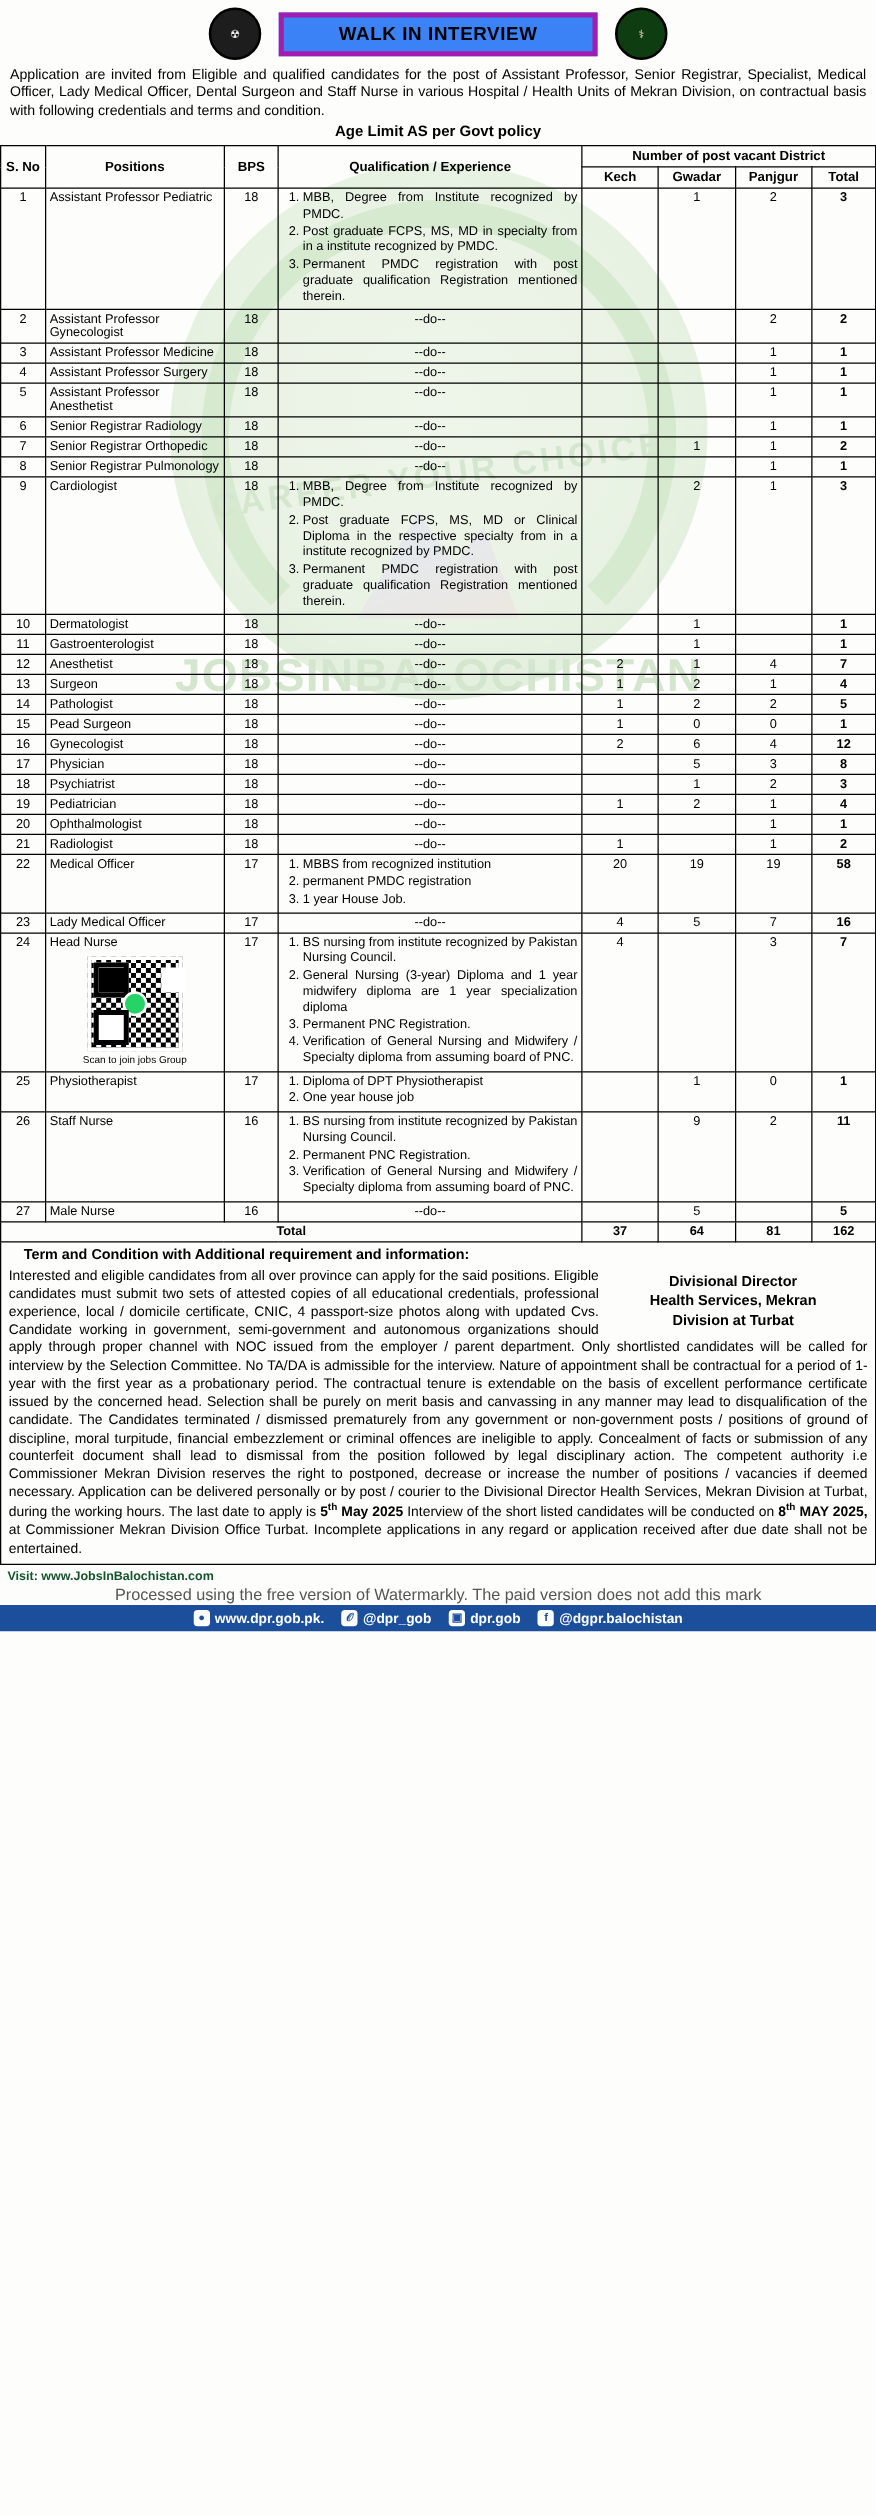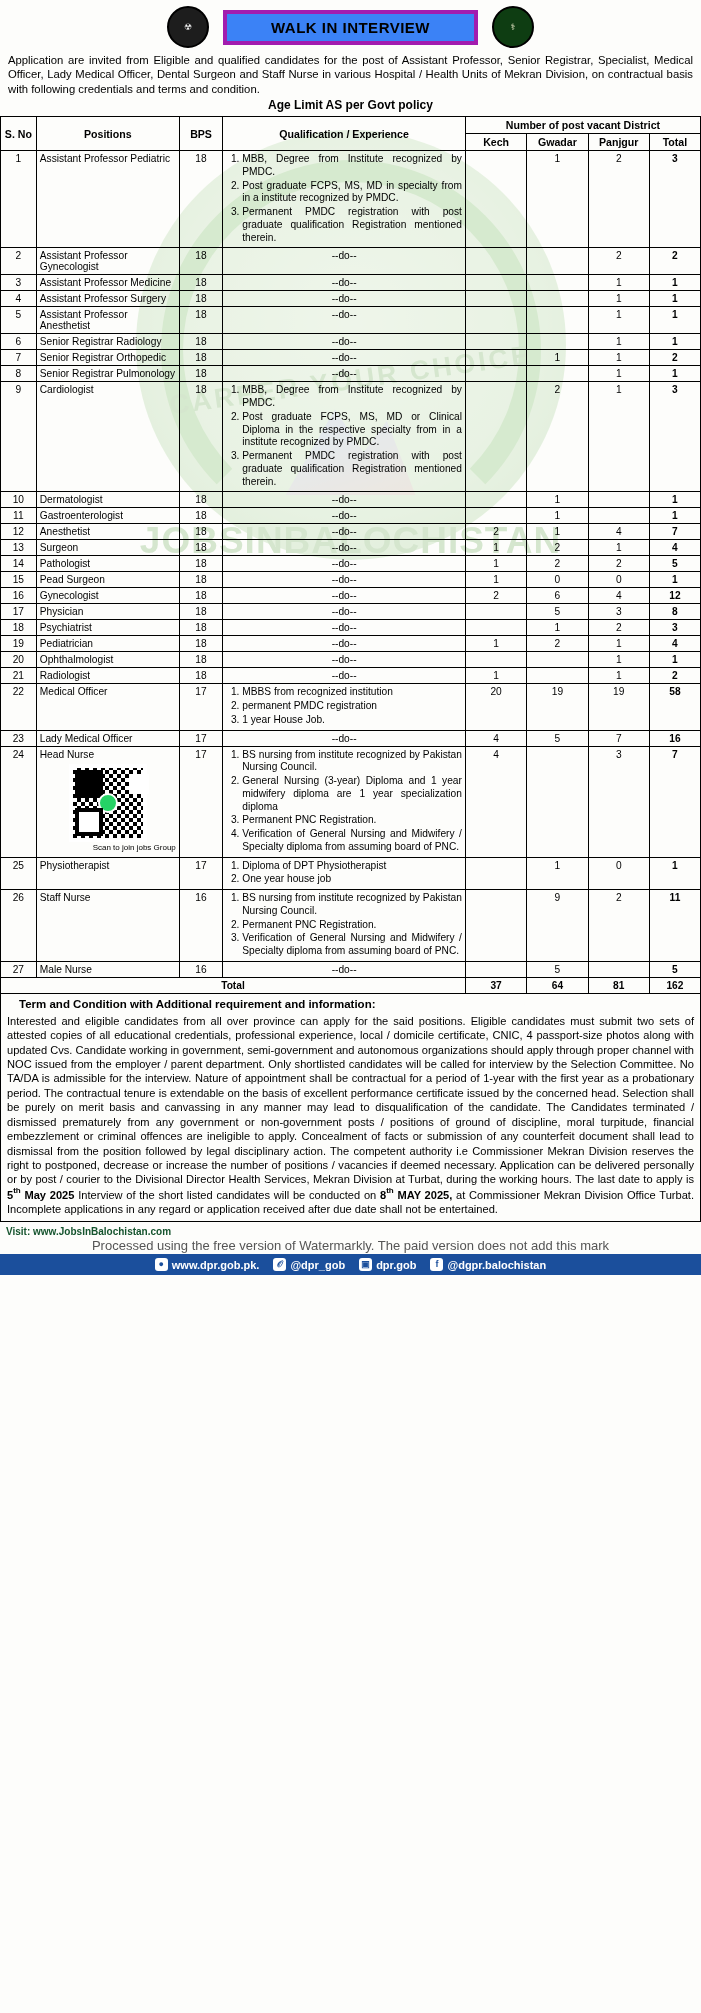--- a/index.html
+++ b/index.html
@@ -143,21 +143,21 @@
   td.bold { font-weight: bold; }
   ol.q, ul.q {
     margin: 0; padding-left: 16px;
   }
   ol.q li { margin: 0 0 1px 0; text-align: justify; line-height: 1.25; }
   .dash { text-align: center; }
   .rowtotal td { font-weight: bold; }
 
   .qr-wrap {
     margin: 5px 0 3px 0;
-    text-align: right;
+    text-align: center;
   }
   .qr {
     width: 76px; height: 76px;
     margin: 0 auto;
     background:
       repeating-linear-gradient(90deg, #000 0 4px, #fff 4px 8px),
       repeating-linear-gradient(0deg, #000 0 4px, #fff 4px 8px);
     background-blend-mode: difference;
     position: relative;
     border: 3px solid #fff;
@@ -601,20 +601,25 @@
             <td class="c bold">37</td>
             <td class="c bold">64</td>
             <td class="c bold">81</td>
             <td class="c bold">162</td>
           </tr>
         </tbody>
     </table>
 
     <div class="terms">
       <h4>Term and Condition with Additional requirement and information:</h4>
+      <div class="sign">
+        <div>Divisional Director</div>
+        <div>Health Services, Mekran</div>
+        <div>Division at Turbat</div>
+      </div>
       <span>Interested and eligible candidates from all over province can apply for the said positions. Eligible candidates must submit two sets of attested copies of all educational credentials, professional experience, local / domicile certificate, CNIC, 4 passport-size photos along with updated Cvs. Candidate working in government, semi-government and autonomous organizations should apply through proper channel with NOC issued from the employer / parent department. Only shortlisted candidates will be called for interview by the Selection Committee. No TA/DA is admissible for the interview. Nature of appointment shall be contractual for a period of 1-year with the first year as a probationary period. The contractual tenure is extendable on the basis of excellent performance certificate issued by the concerned head. Selection shall be purely on merit basis and canvassing in any manner may lead to disqualification of the candidate. The Candidates terminated / dismissed prematurely from any government or non-government posts / positions of ground of discipline, moral turpitude, financial embezzlement or criminal offences are ineligible to apply. Concealment of facts or submission of any counterfeit document shall lead to dismissal from the position followed by legal disciplinary action. The competent authority i.e Commissioner Mekran Division reserves the right to postponed, decrease or increase the number of positions / vacancies if deemed necessary. Application can be delivered personally or by post / courier to the Divisional Director Health Services, Mekran Division at Turbat, during the working hours. The last date to apply is </span><b>5</b><b><sup>th</sup></b><b> May 2025</b><span> Interview of the short listed candidates will be conducted on </span><b>8</b><b><sup>th</sup></b><b> MAY  2025,</b><span> at Commissioner Mekran Division Office Turbat. Incomplete applications in any regard or application received after due date shall not be entertained.</span>
       <div class="clear"></div>
     </div>
 
     <div class="siteline">Visit: www.JobsInBalochistan.com</div>
     <div class="procnote">Processed using the free version of Watermarkly. The paid version does not add this mark</div>
 
     <div class="footerbar">
       <div class="fi">
         <span class="badge-ic">●</span>

